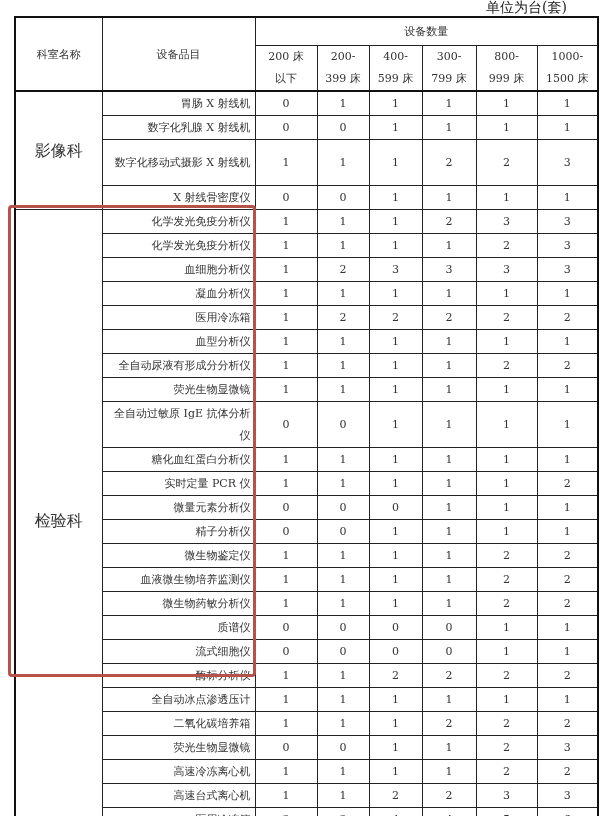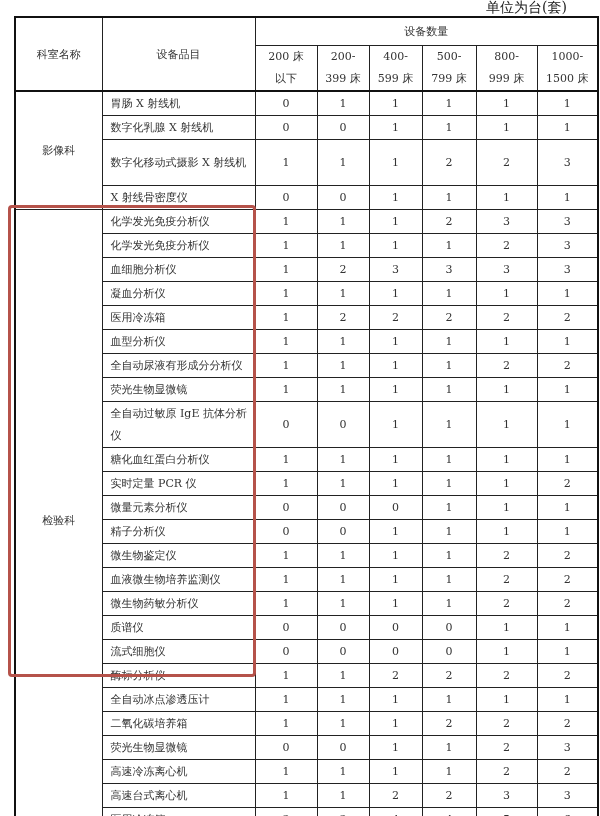--- a/index.html
+++ b/index.html
@@ -6,25 +6,25 @@
   body { width:600px; height:816px; position:relative; overflow:hidden;
          font-family:"DejaVu Serif","Liberation Serif",serif; color:#222; }
   .unit { position:absolute; top:0; left:486px; font-size:14px; line-height:14px; color:#222; }
   table.eq { position:absolute; left:14px; top:16px; border-collapse:collapse;
              border:2px solid #111; table-layout:fixed; }
   table.eq td, table.eq th { border:1px solid #222; font-weight:normal; font-size:11px;
              line-height:23px; padding:0; text-align:center; vertical-align:middle; color:#333; }
   table.eq th.hdr { line-height:14px; }
   table.eq th.top { height:27px; }
   table.eq th.sub { height:44px; line-height:22px; }
-  table.eq td.item { text-align:left; padding-left:8px; padding-right:4px; line-height:23px; }
+  table.eq td.item { text-align:right; padding-left:8px; padding-right:4px; line-height:23px; }
   table.eq tr.r1 td { height:22px; }
   table.eq tr.r2 td { height:45px; }
   table.eq tr.r2 td.item { line-height:22px; }
-  table.eq td.dept { font-size:11px;margin-top:27px; }
+  table.eq td.dept { font-size:16px;margin-top:27px; }
   .thick-bottom { border-bottom:2px solid #111 !important; }
   .highlight { position:absolute; left:8px; top:205px; width:248px; height:472px;
                border:3px solid #b5524a; border-radius:4px; box-sizing:border-box; pointer-events:none; }
 </style>
 </head>
 <body>
 
 <div class="unit">单位为台(套)</div>
 
 <table class="eq">
@@ -51,21 +51,21 @@
         </th>
         <th class="sub thick-bottom">
           <div>200-</div>
           <div>399 床</div>
         </th>
         <th class="sub thick-bottom">
           <div>400-</div>
           <div>599 床</div>
         </th>
         <th class="sub thick-bottom">
-          <div>500-</div>
+          <div>300-</div>
           <div>799 床</div>
         </th>
         <th class="sub thick-bottom">
           <div>800-</div>
           <div>999 床</div>
         </th>
         <th class="sub thick-bottom">
           <div>1000-</div>
           <div>1500 床</div>
         </th>

